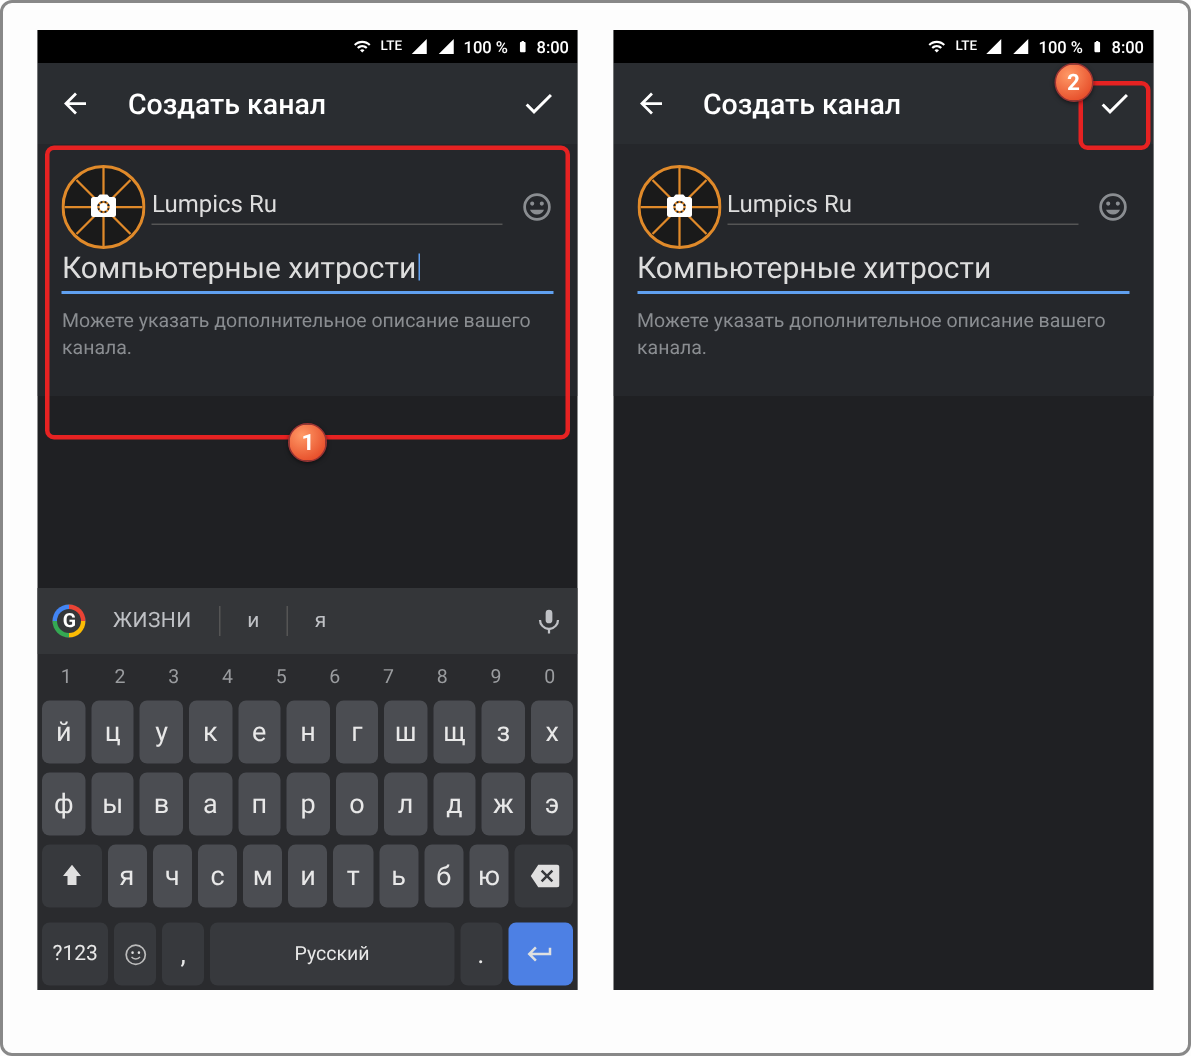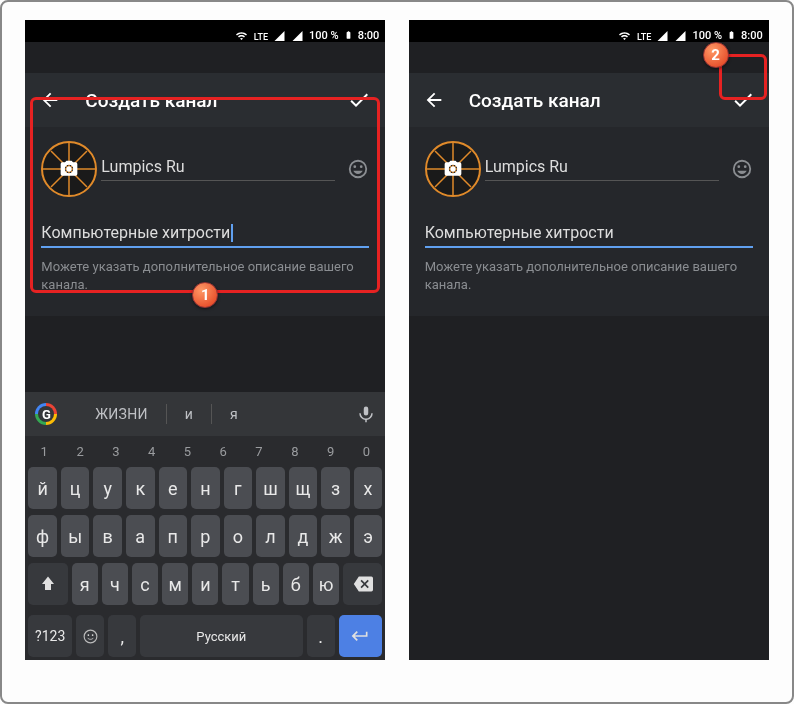--- a/index.html
+++ b/index.html
@@ -22,37 +22,36 @@
     background: #1f2023;
     position: relative;
     overflow: hidden;
   }
   .statusbar {
     height: 22px;
     background: #000;
     color: #fff;
     display: flex;
     justify-content: flex-end;
-    align-items: flex-end;
+    align-items: center;
     gap: 5px;
     padding: 0 6px;
     font-size: 11px;
     font-weight: 500;
   }
   .statusbar svg { fill: #fff; }
   .statusbar .lte { font-size: 9px; line-height: 1; }
   .appbar {
     height: 54px;
     background: #2a2d31;
     display: flex;
     align-items: center;
     padding: 0 14px;
     color: #fff;
     gap: 24px;
-    margin-top: 31px;
   }
   .appbar .title { font-size: 19px; font-weight: 500; flex: 1; }
   .appbar svg { fill: #fff; }
   .form-area {
     background: #25272b;
     padding: 14px 16px 22px 16px;
   }
   .row1 { display: flex; align-items: center; gap: 4px; }
   .avatar {
     width: 56px; height: 56px; border-radius: 50%;
@@ -60,22 +59,21 @@
     position: relative;
   }
   .avatar svg { position: absolute; }
   .name-field {
     flex: 1; color: #ddd;
     border-bottom: 1px solid #555; padding-bottom: 4px;
     font-size: 16px;
   }
   .emoji-btn { margin-left: 8px; }
   .desc-field {
-    margin-top: 26px;
-    color: #ddd; font-size: 16px;
+    color: #ddd; font-size: 20px;
     border-bottom: 2px solid #60a0f0;
     padding-bottom: 4px;
     display: flex; align-items: center;
   }
   .cursor {
     width: 1.5px; height: 18px; background: #60a0f0;
     display: inline-block; margin-left: 1px;
   }
   .helper {
     margin-top: 10px;
@@ -113,21 +111,21 @@
   .g-logo {
     width: 22px; height: 22px; border-radius: 50%;
     background: #fff; display: flex; align-items: center; justify-content: center;
     font-weight: bold; font-size: 14px;
     background-image: conic-gradient(#ea4335 0 25%, #fbbc05 0 50%, #34a853 0 75%, #4285f4 0 100%);
     position: relative;
   }
   .g-logo::after { content:""; position:absolute; inset:3px; background:#343639; border-radius:50%; }
   .g-logo span { position: relative; z-index:1; color:#fff; font-size:13px;}
   .sug { color:#bfc1c5; font-size: 14px; }
-  .sug.first { text-transform: uppercase; letter-spacing: .3px; margin-left: 20px;}
+  .sug.first { text-transform: uppercase; letter-spacing: .3px;}
   .sug-sep { width:1px; height: 20px; background:#555; }
   .mic { margin-left: auto; }
   .kb-rows { padding: 5px 3px 4px 3px; }
   .kb-row { display: flex; gap: 4px; margin-bottom: 6px; justify-content: center; }
   .key {
     background: #4b4d52; border-radius: 5px;
     height: 42px; flex: 1;
     display: flex; align-items: center; justify-content: center;
     color: #e8e8e8; font-size: 18px; position: relative;
   }

